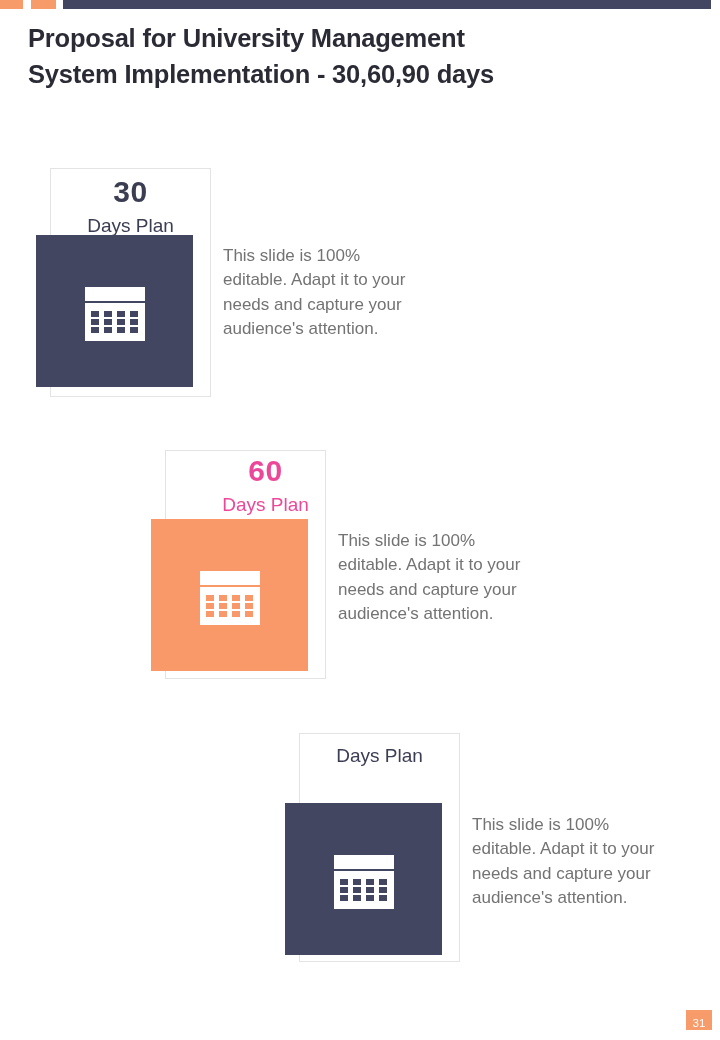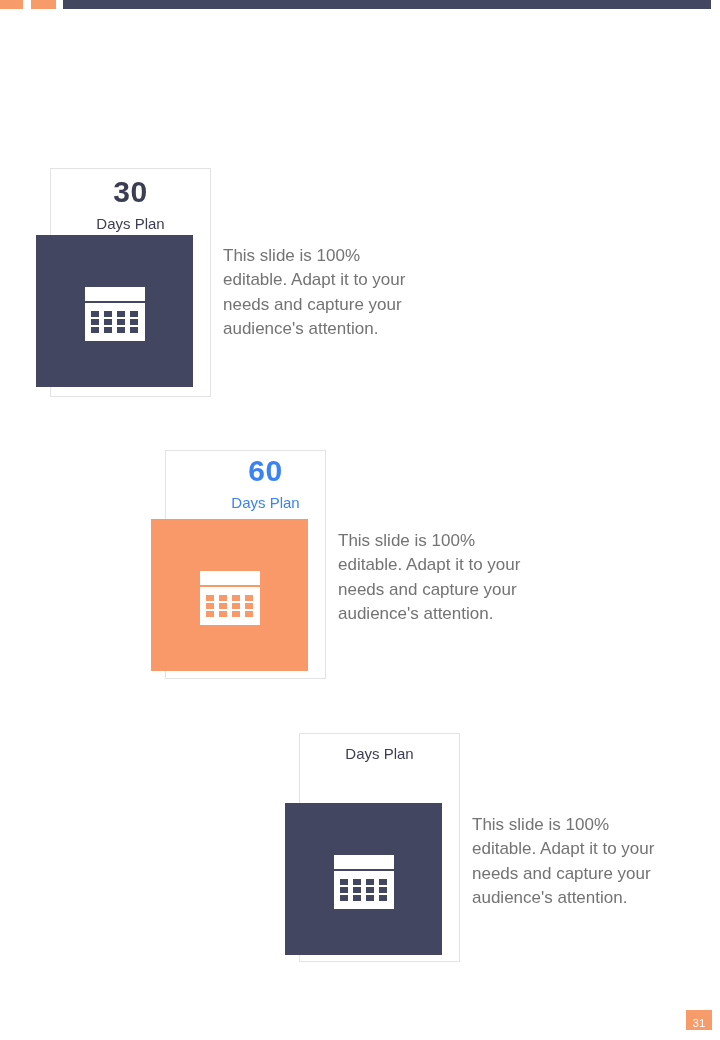--- a/index.html
+++ b/index.html
@@ -36,35 +36,35 @@
     background:#ffffff;
   }
   .card .heading {
     position:absolute; text-align:center;
   }
   .card .num {
     font-size:30px; font-weight:bold; line-height:1.05;
     letter-spacing:0.5px;
   }
   .card .sub {
-    font-size:15px; font-weight:normal; line-height:1.2; margin-top:7px;
+    font-size:19px; font-weight:normal; line-height:1.2; margin-top:7px;
   }
   .card .iconbox {
     position:absolute;
     display:flex; align-items:center; justify-content:center;
   }
   .card .body {
     position:absolute;
     font-size:17px; line-height:1.43; color:#737373;
   }
 
   
   .navy .num, .navy .sub { color:#3b3d52; }
   .navy .iconbox { background:#434660; }
-  .orange .num, .orange .sub { color:#3b82f6;padding-left:40px; }
+  .orange .num, .orange .sub { color:#ec4899;padding-left:40px; }
   .orange .iconbox { background:#F9996A; }
 
   
   .cal { position:relative; }
   .cal .ring {
     position:absolute; top:0; width:10%; height:20%;
     border-radius:1px;
   }
   .cal .ring.l { left:17%; }
   .cal .ring.r { left:63%; }
@@ -100,20 +100,24 @@
 <body>
 
 <div class="slide">
 
   <div class="topbar">
     <div class="seg seg-orange-a"></div>
     <div class="seg seg-orange-b"></div>
     <div class="seg seg-navy"></div>
   </div>
 
+  <div class="title">
+    <div>Proposal for University Management</div>
+    <div>System Implementation - 30,60,90 days</div>
+  </div>
 
   <div class="card navy">
     <div class="frame" style="left:50px; top:168px; width:161px; height:229px;"></div>
 
     <div class="heading" style="left:50px; top:176px; width:161px;">
       <div class="num">30</div>
       <div class="sub">Days Plan</div>
     </div>
 
     <div class="iconbox" style="left:36px; top:235px; width:157px; height:152px;">

